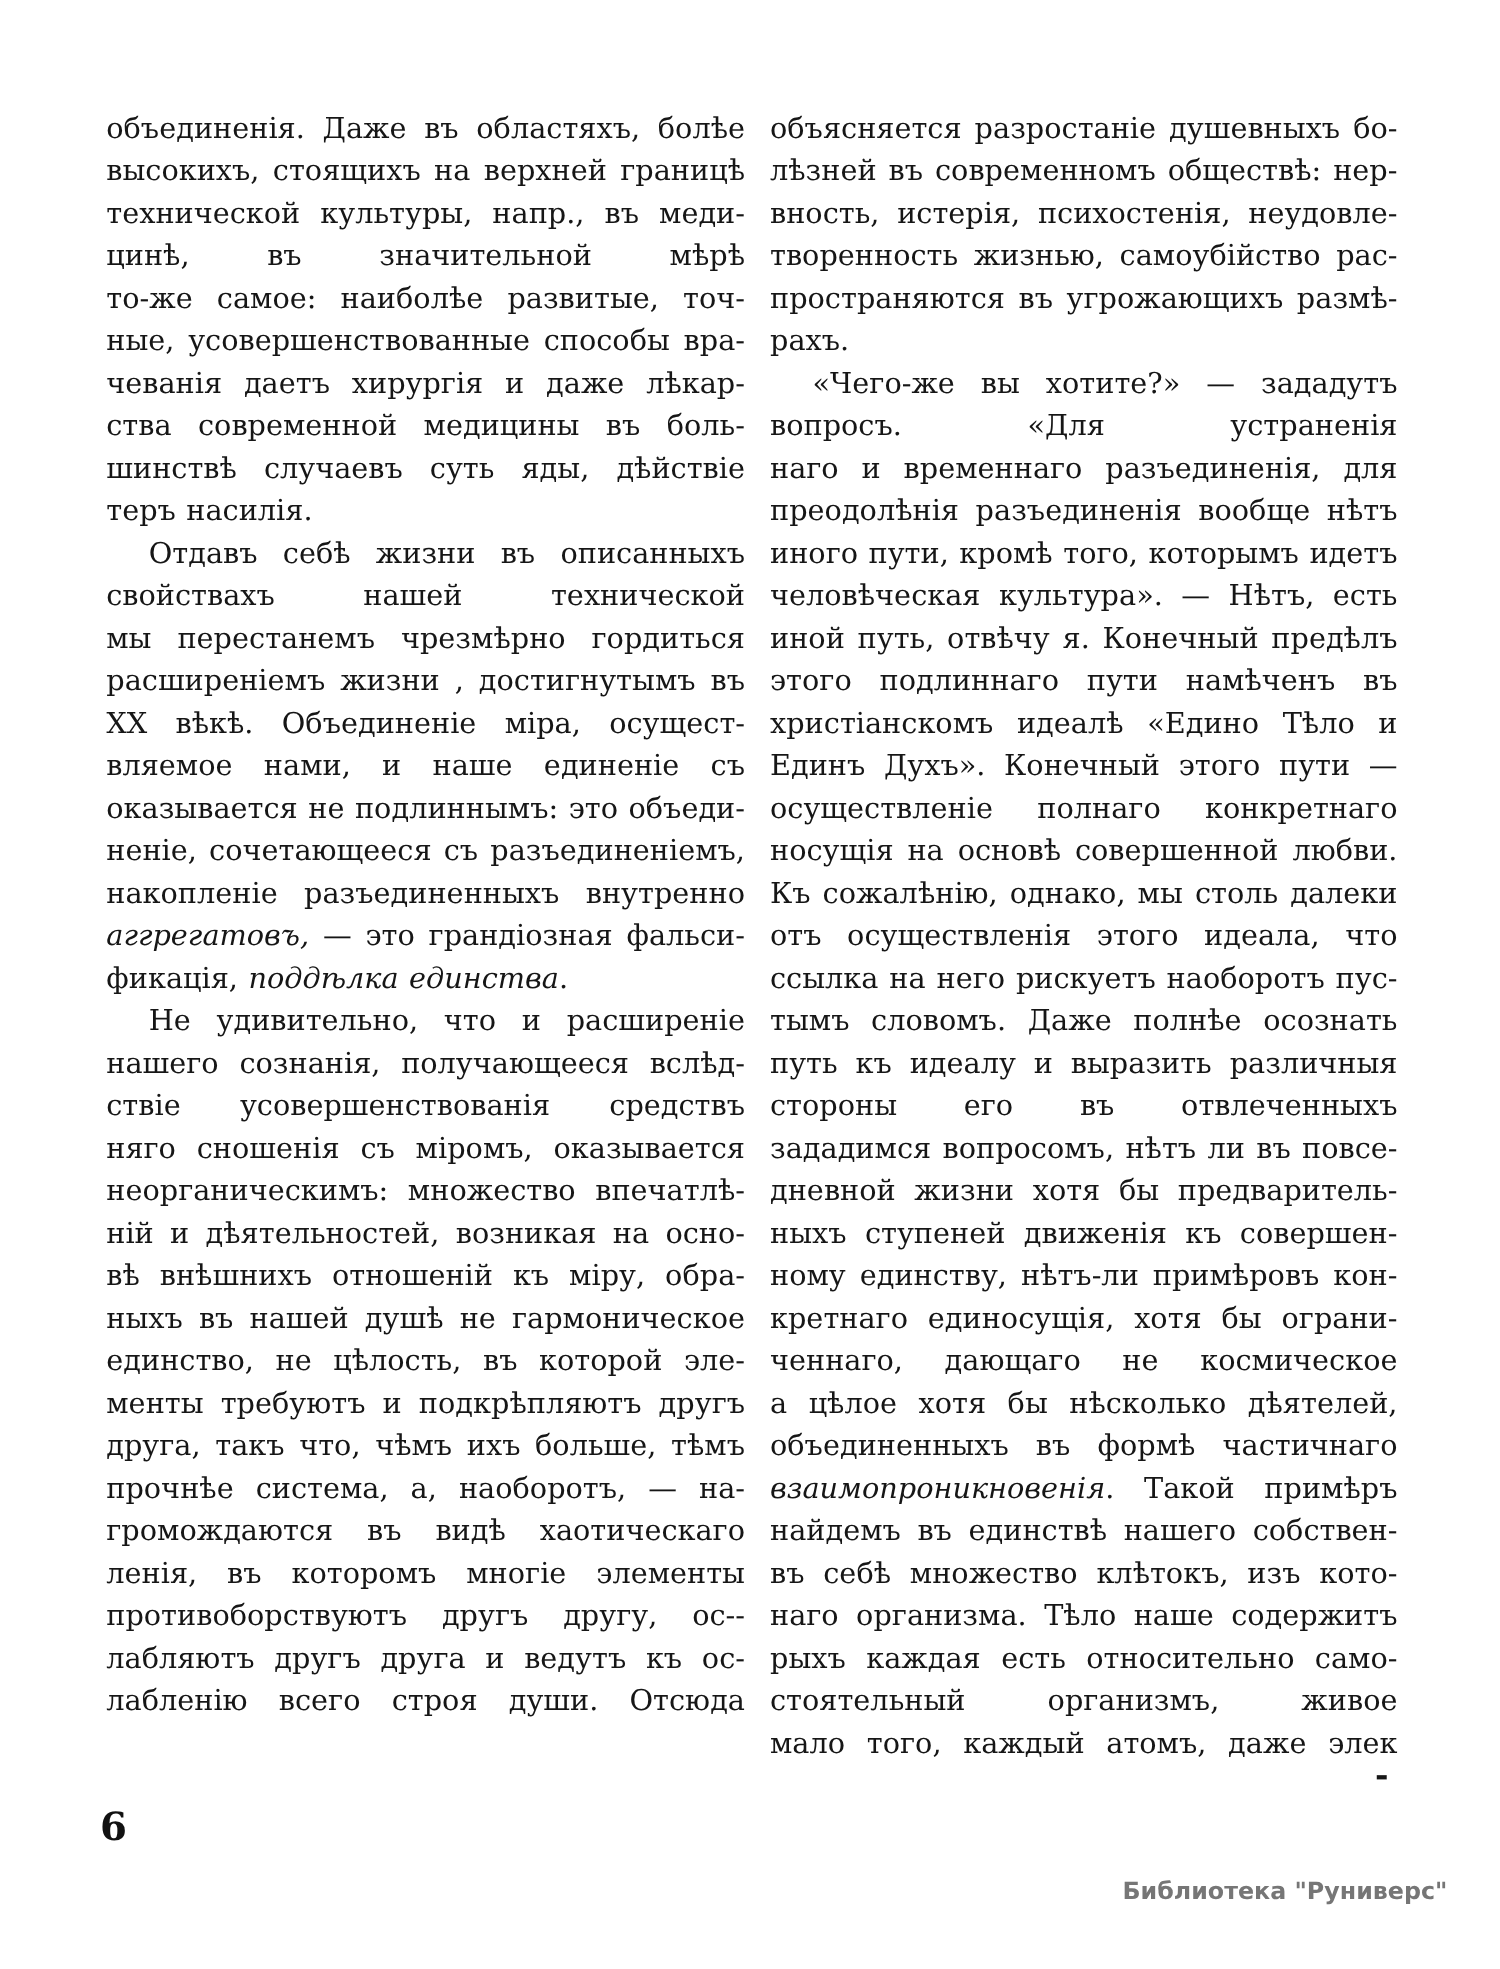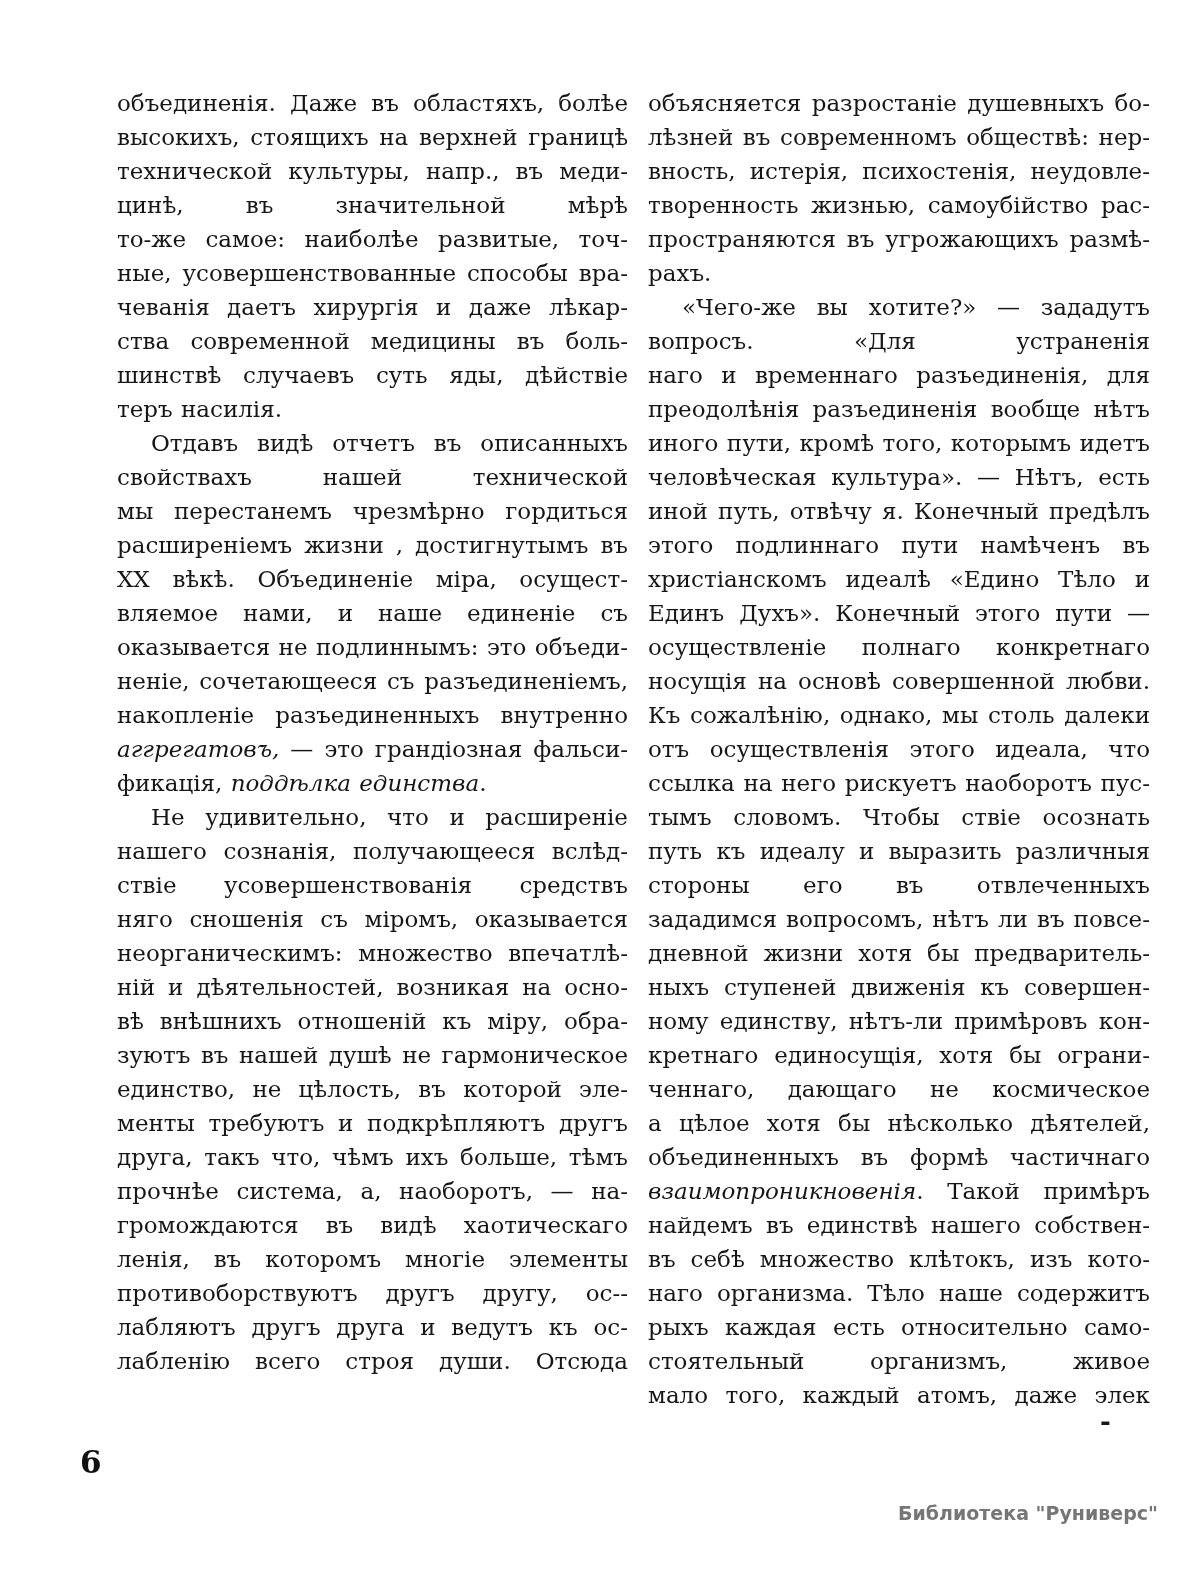--- a/index.html
+++ b/index.html
@@ -8,21 +8,21 @@
     background: #ffffff;
     position: relative;
     font-family: "DejaVu Serif", "Liberation Serif", serif;
   }
   .page {
     position: absolute; left: 0; top: 0;
     width: 1200px; height: 1575px;
     background: #ffffff;
     overflow: hidden;
   }
-  .col { position: absolute; top: 86px; margin-left: 32px; }
+  .col { position: absolute; top: 86px; }
   .col-left  { left: 85px;  width: 511px; }
   .col-right { left: 616px; width: 502px; }
   .line {
     font-size: 23px;
     line-height: 34px;
     height: 34px;
     overflow: hidden;
     color: #161616;
     text-align: justify;
     text-align-last: justify;
@@ -53,39 +53,39 @@
       <div class="line"><span>объединенія. Даже въ областяхъ, болѣе</span></div>
       <div class="line"><span>высокихъ, стоящихъ на верхней границѣ</span></div>
       <div class="line"><span>технической культуры, напр., въ меди-</span></div>
       <div class="line"><span>цинѣ, въ значительной мѣрѣ происходитъ</span></div>
       <div class="line"><span>то-же самое: наиболѣе развитые, точ-</span></div>
       <div class="line"><span>ные, усовершенствованные способы вра-</span></div>
       <div class="line"><span>чеванія даетъ хирургія и даже лѣкар-</span></div>
       <div class="line"><span>ства современной медицины въ боль-</span></div>
       <div class="line"><span>шинствѣ случаевъ суть яды, дѣйствіе</span></div>
       <div class="line end"><span>теръ насилія.</span></div>
-      <div class="line indent"><span>Отдавъ видѣ отчетъ въ описанныхъ</span></div>
+      <div class="line indent"><span>Отдавъ себѣ жизни въ описанныхъ</span></div>
       <div class="line"><span>свойствахъ нашей технической культуры,</span></div>
       <div class="line"><span>мы перестанемъ чрезмѣрно гордиться</span></div>
       <div class="line"><span>расширеніемъ жизни , достигнутымъ въ</span></div>
       <div class="line"><span>XX вѣкѣ. Объединеніе міра, осущест-</span></div>
       <div class="line"><span>вляемое нами, и наше единеніе съ міромъ</span></div>
       <div class="line"><span>оказывается не подлиннымъ: это объеди-</span></div>
       <div class="line"><span>неніе, сочетающееся съ разъединеніемъ,</span></div>
       <div class="line"><span>накопленіе разъединенныхъ внутренно</span></div>
       <div class="line"><span class="it">аггрегатовъ,</span><span> — это грандіозная фальси-</span></div>
       <div class="line end"><span>фикація, </span><span class="it">поддѣлка единства</span><span>.</span></div>
       <div class="line indent"><span>Не удивительно, что и расширеніе</span></div>
       <div class="line"><span>нашего сознанія, получающееся вслѣд-</span></div>
       <div class="line"><span>ствіе усовершенствованія средствъ внѣш-</span></div>
       <div class="line"><span>няго сношенія съ міромъ, оказывается</span></div>
       <div class="line"><span>неорганическимъ: множество впечатлѣ-</span></div>
       <div class="line"><span>ній и дѣятельностей, возникая на осно-</span></div>
       <div class="line"><span>вѣ внѣшнихъ отношеній къ міру, обра-</span></div>
-      <div class="line"><span>зуютъ въ нашей душѣ не гармоническое</span></div>
+      <div class="line"><span>ныхъ въ нашей душѣ не гармоническое</span></div>
       <div class="line"><span>единство, не цѣлость, въ которой эле-</span></div>
       <div class="line"><span>менты требуютъ и подкрѣпляютъ другъ</span></div>
       <div class="line"><span>друга, такъ что, чѣмъ ихъ больше, тѣмъ</span></div>
       <div class="line"><span>прочнѣе система, а, наоборотъ, — на-</span></div>
       <div class="line"><span>громождаются въ видѣ хаотическаго скоп-</span></div>
       <div class="line"><span>ленія, въ которомъ многіе элементы</span></div>
       <div class="line"><span>противоборствуютъ другъ другу, ос--</span></div>
       <div class="line"><span>лабляютъ другъ друга и ведутъ къ ос-</span></div>
       <div class="line"><span>лабленію всего строя души. Отсюда</span></div>
     </div>
@@ -104,21 +104,21 @@
       <div class="line"><span>человѣческая культура». — Нѣтъ, есть</span></div>
       <div class="line"><span>иной путь, отвѣчу я. Конечный предѣлъ</span></div>
       <div class="line"><span>этого подлиннаго пути намѣченъ въ</span></div>
       <div class="line"><span>христіанскомъ идеалѣ «Едино Тѣло и</span></div>
       <div class="line"><span>Единъ Духъ». Конечный этого пути —</span></div>
       <div class="line"><span>осуществленіе полнаго конкретнаго еди-</span></div>
       <div class="line"><span>носущія на основѣ совершенной любви.</span></div>
       <div class="line"><span>Къ сожалѣнію, однако, мы столь далеки</span></div>
       <div class="line"><span>отъ осуществленія этого идеала, что</span></div>
       <div class="line"><span>ссылка на него рискуетъ наоборотъ пус-</span></div>
-      <div class="line"><span>тымъ словомъ. Чтобы ствіе осознать</span></div>
+      <div class="line"><span>тымъ словомъ. Даже полнѣе осознать</span></div>
       <div class="line"><span>путь къ идеалу и выразить различныя</span></div>
       <div class="line"><span>стороны его въ отвлеченныхъ понятіяхъ,</span></div>
       <div class="line"><span>зададимся вопросомъ, нѣтъ ли въ повсе--</span></div>
       <div class="line"><span>дневной жизни хотя бы предваритель-</span></div>
       <div class="line"><span>ныхъ ступеней движенія къ совершен-</span></div>
       <div class="line"><span>ному единству, нѣтъ-ли примѣровъ кон-</span></div>
       <div class="line"><span>кретнаго единосущія, хотя бы ограни-</span></div>
       <div class="line"><span>ченнаго, дающаго не космическое цѣлое,</span></div>
       <div class="line"><span>а цѣлое хотя бы нѣсколько дѣятелей,</span></div>
       <div class="line"><span>объединенныхъ въ формѣ частичнаго</span></div>

